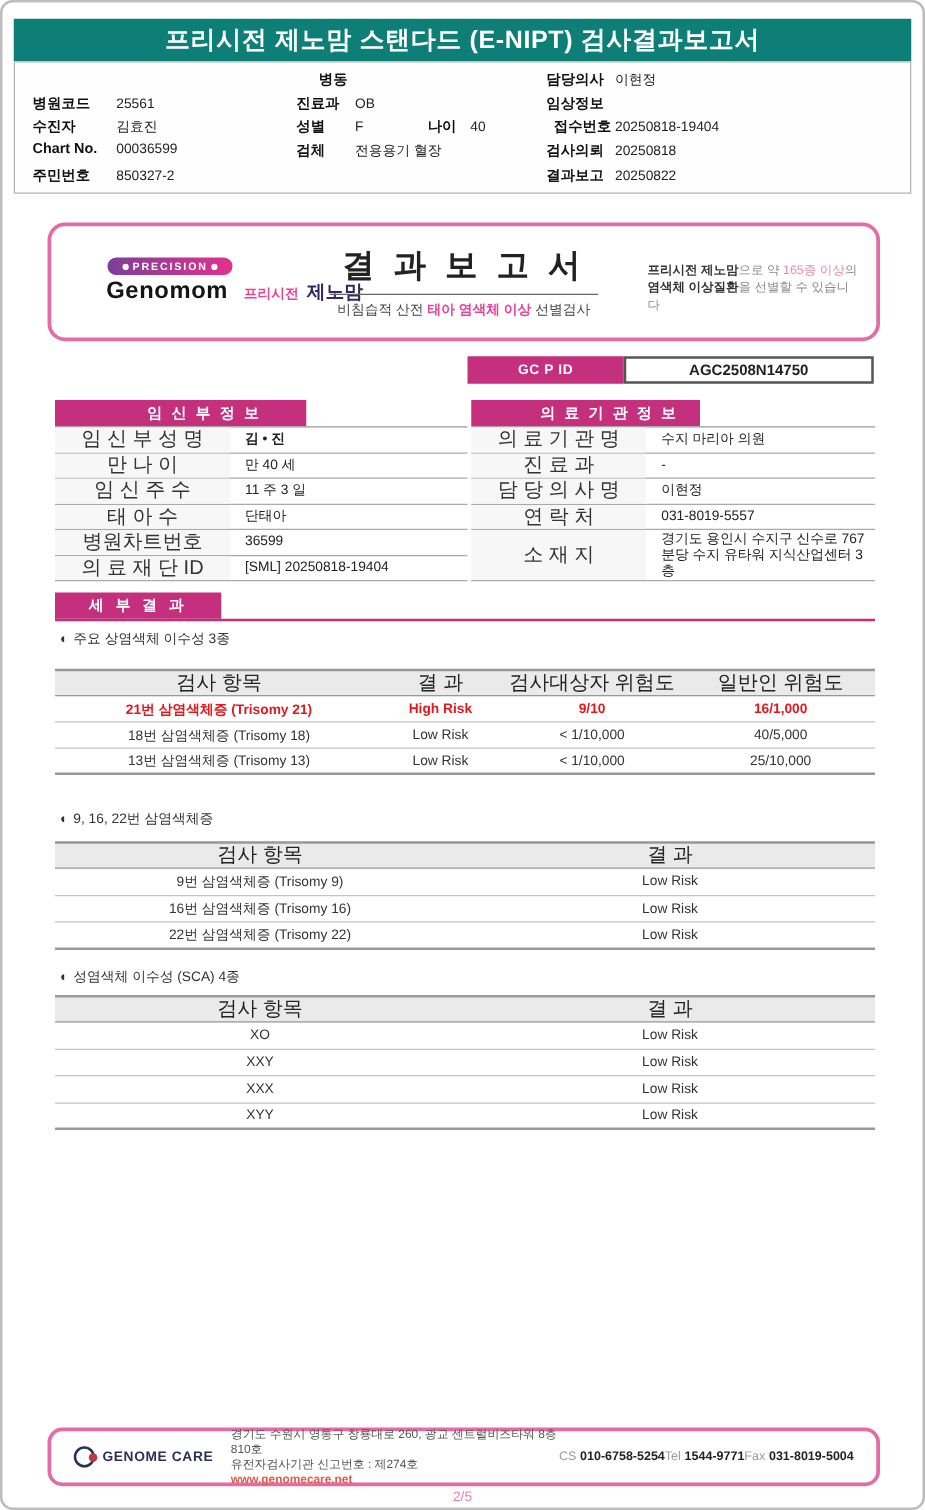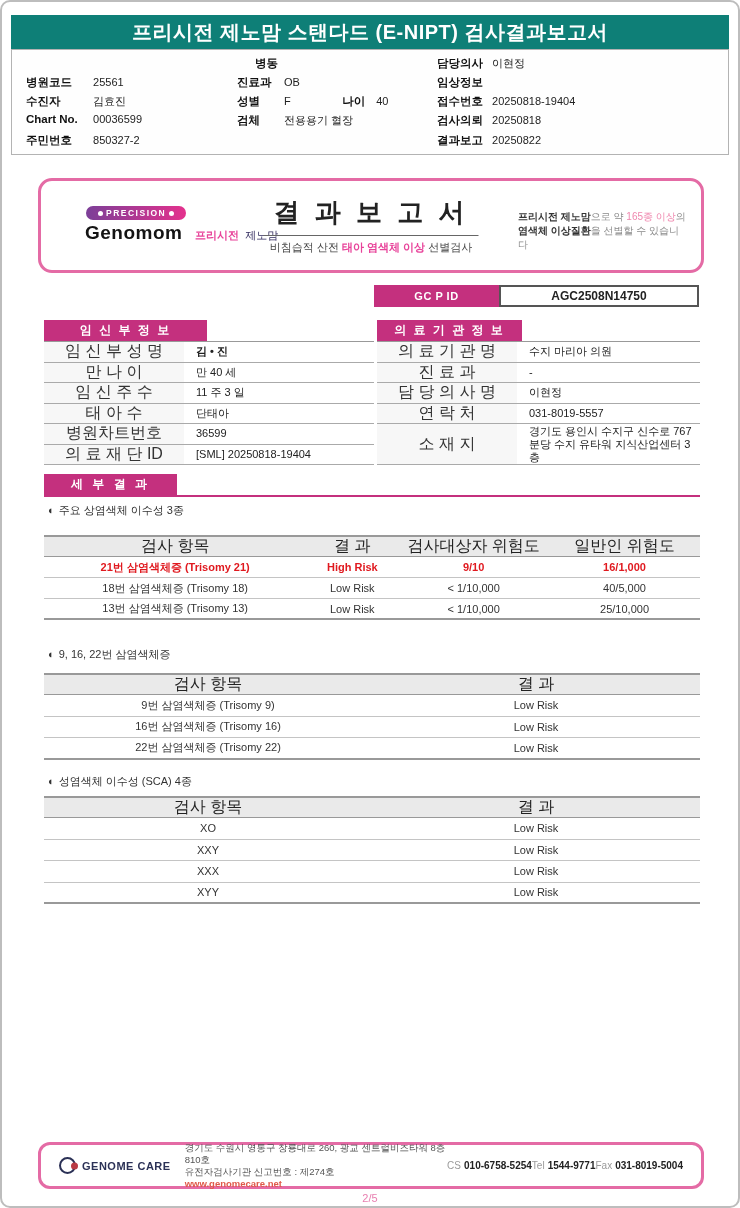--- a/index.html
+++ b/index.html
@@ -19,38 +19,38 @@
   
   .report-box{position:absolute;left:36px;top:176px;width:666px;height:95px;box-sizing:border-box;
               border:3px solid #e46ba5;border-radius:14px;background:#fff;}
   .precision-badge{position:absolute;left:45px;top:25px;background:linear-gradient(90deg,#7c3f98,#e4318d);
                    color:#fff;font-size:8.5px;font-weight:bold;letter-spacing:1.5px;padding:2px 9px;border-radius:9px;}
   .precision-badge .dot{display:inline-block;width:5px;height:5px;border-radius:50%;background:#fff;
                         vertical-align:middle;margin:0 3px;}
   .genomom-line{position:absolute;left:44px;top:41px;white-space:nowrap;}
   .genomom-logo{font-size:19px;font-weight:bold;color:#141414;letter-spacing:.5px;}
   .genomom-sub1{font-size:11px;font-weight:bold;color:#e8439a;margin-left:8px;}
-  .genomom-sub2{font-size:11px;font-weight:normal;color:#312a5e;margin-left:2px;}
+  .genomom-sub2{font-size:15px;font-weight:bold;color:#312a5e;margin-left:2px;}
   .rb-title{position:absolute;left:50%;transform:translateX(-50%);top:14px;font-size:26px;font-weight:bold;
             color:#222;letter-spacing:4px;white-space:nowrap;}
   .rb-underline{position:absolute;left:50%;transform:translateX(-50%);top:54px;width:215px;border-top:1.5px solid #666;}
   .rb-subtitle{position:absolute;left:50%;transform:translateX(-50%);top:59px;font-size:11px;color:#444;white-space:nowrap;}
   .rb-subtitle .hl{color:#e8439a;font-weight:bold;}
   .rb-right{position:absolute;right:13px;top:29px;width:170px;font-size:10px;line-height:14px;color:#8a8a8a;}
   .rb-right .b{color:#333;font-weight:bold;}
   .rb-right .pink{color:#ef87ae;}
   
   .gcpid-label{position:absolute;left:372px;top:283px;width:125px;height:22px;background:#c4307e;color:#fff;
                font-size:11px;font-weight:bold;text-align:center;line-height:22px;letter-spacing:.5px;}
   .gcpid-value{position:absolute;left:497px;top:283px;width:200px;height:22px;box-sizing:border-box;
                border:2px solid #555;font-size:12px;font-weight:bold;text-align:center;line-height:18px;color:#222;}
   
   .info-table{position:absolute;top:318px;}
   .it-title{height:21px;background:#c4307e;color:#fff;font-size:12px;font-weight:bold;text-align:center;
-            line-height:21px;letter-spacing:2px;}
+            line-height:21px;letter-spacing:2px;padding-left:38px;}
   .it-rows{border-top:1px solid #999;}
   .info-row{display:flex;align-items:center;height:20.5px;border-bottom:1px solid #aaa;box-sizing:border-box;}
   .info-row.tall{height:41px;}
   .il{width:140px;align-self:stretch;display:flex;align-items:center;justify-content:center;background:#f7f7f7;
       color:#333;font-size:16px;text-align:center;}
   .iv{flex:1;padding-left:12px;font-size:11px;color:#222;line-height:13px;}
   .iv.bold{font-weight:bold;}
   
   .sec-label{position:absolute;left:42px;top:472px;width:133px;height:21px;background:#c4307e;color:#fff;
              font-size:12px;font-weight:bold;text-align:center;line-height:21px;letter-spacing:3px;}
@@ -125,21 +125,21 @@
 
     <div class="hitem" style="left:425px;top:6px;">
       <span class="hlabel" style="display:inline-block;width:52px;">담당의사</span>
       <span class="hvalue">이현정</span>
     </div>
     <div class="hitem" style="left:425px;top:25px;">
       <span class="hlabel" style="display:inline-block;width:52px;">임상정보</span>
       <span class="hvalue"></span>
     </div>
     <div class="hitem" style="left:425px;top:44px;">
-      <span class="hlabel" style="display:inline-block;width:52px;">접수번호</span>
+      <span class="hlabel" style="display:inline-block;width:52px;text-align:right;">접수번호</span>
       <span class="hvalue">20250818-19404</span>
     </div>
     <div class="hitem" style="left:425px;top:63px;">
       <span class="hlabel" style="display:inline-block;width:52px;">검사의뢰</span>
       <span class="hvalue">20250818</span>
     </div>
     <div class="hitem" style="left:425px;top:83px;">
       <span class="hlabel" style="display:inline-block;width:52px;">결과보고</span>
       <span class="hvalue">20250822</span>
     </div>

